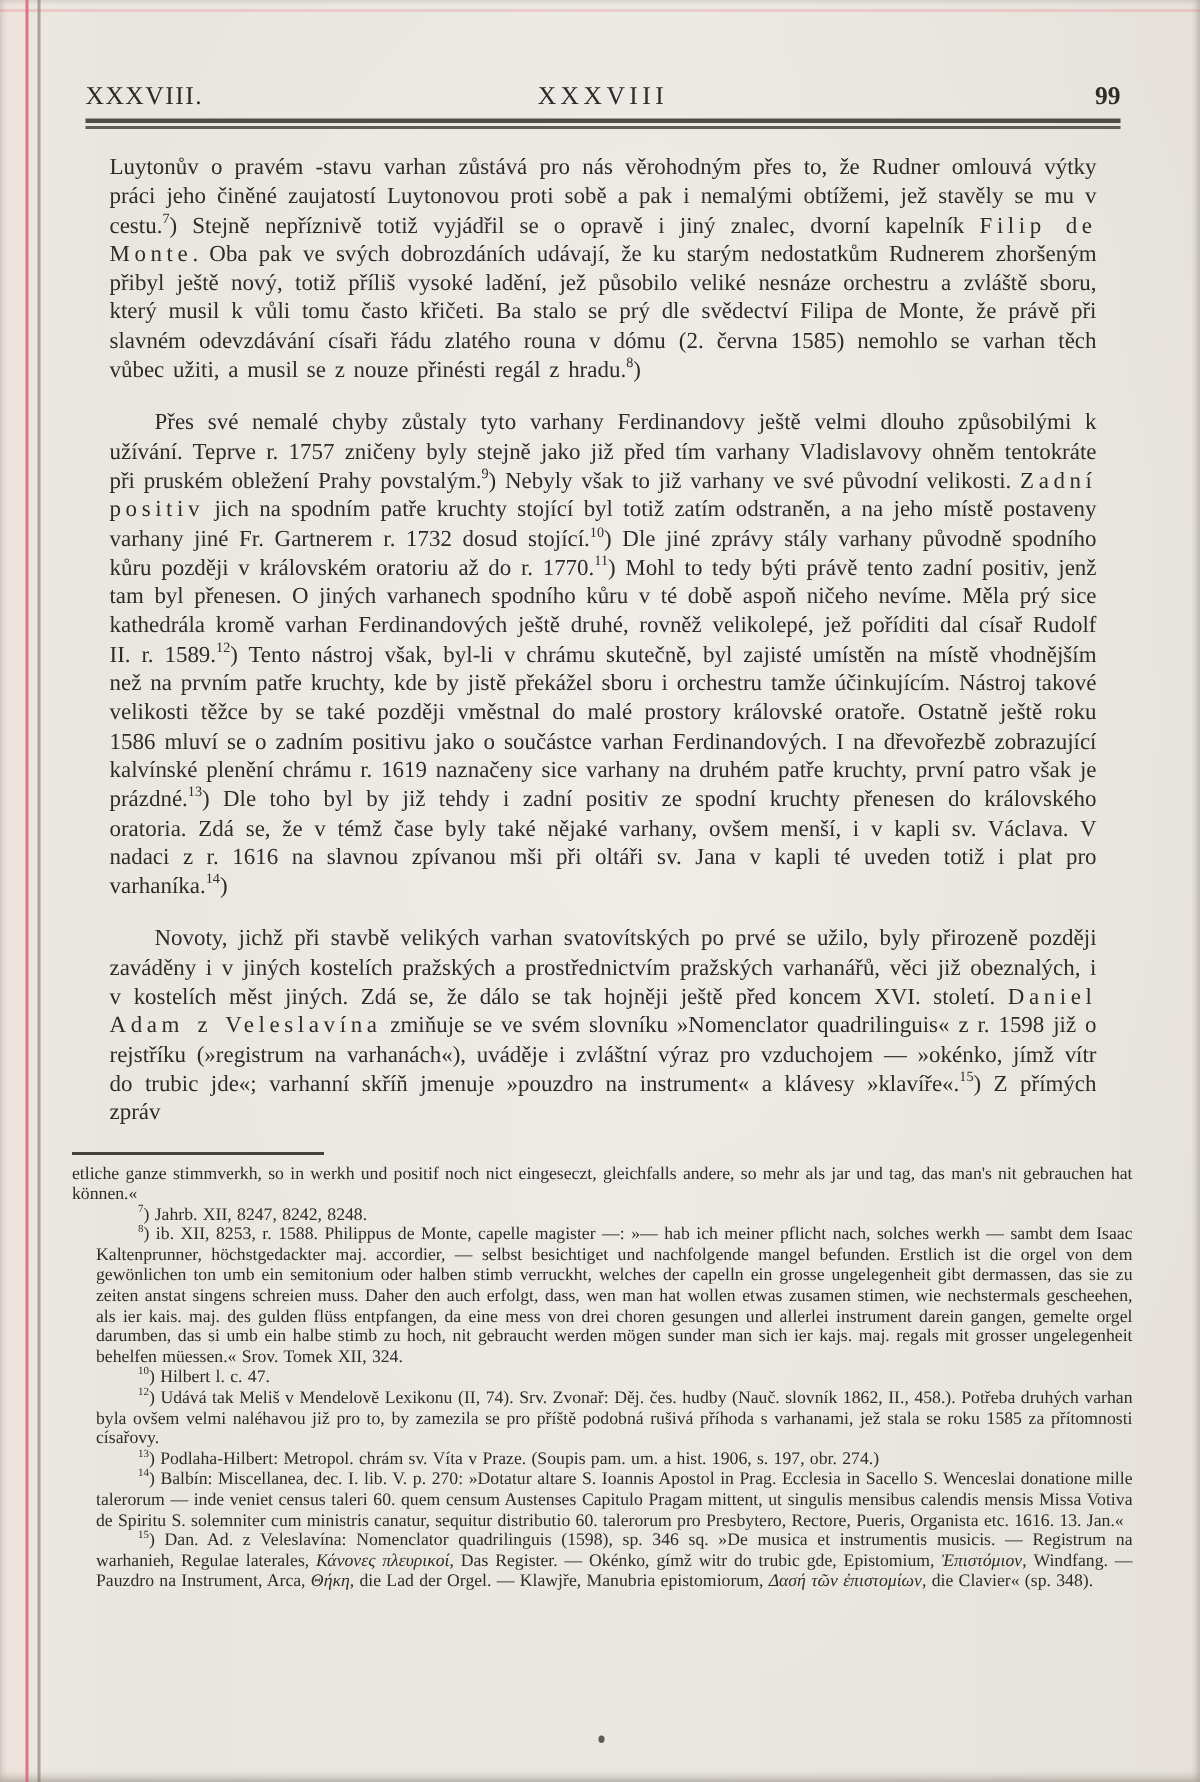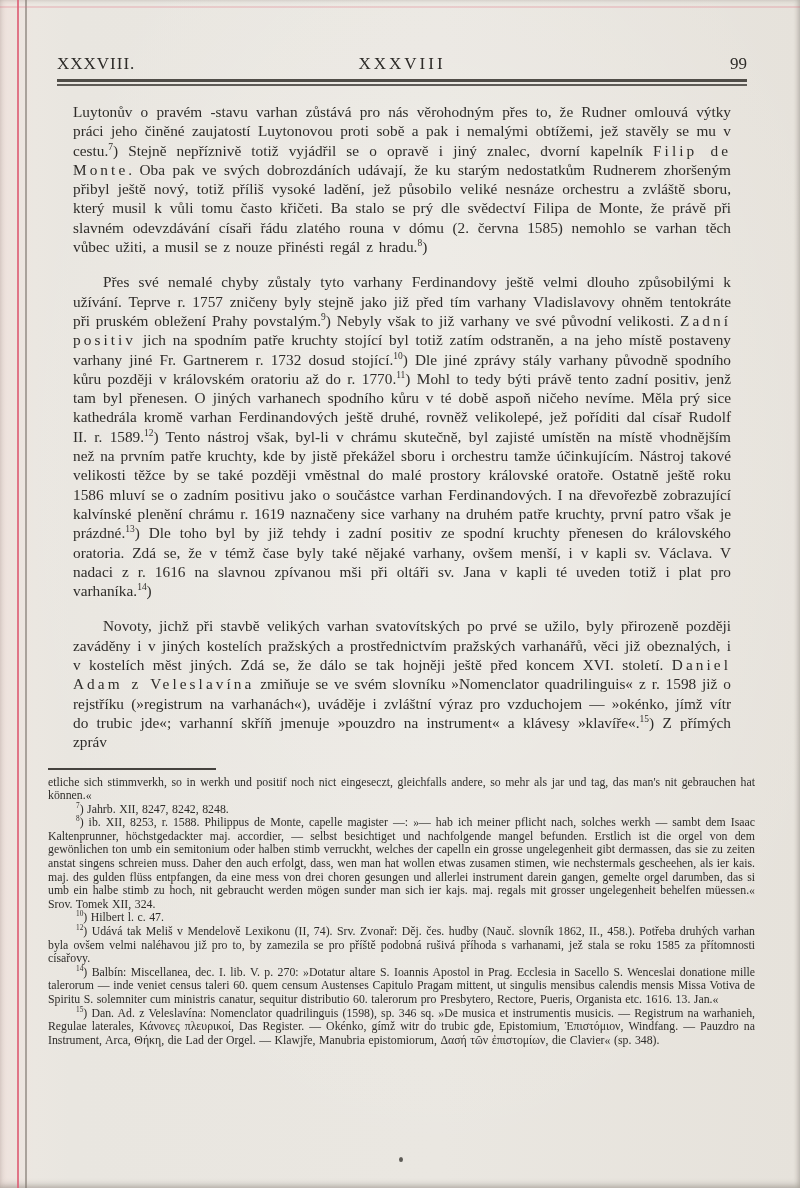--- a/index.html
+++ b/index.html
@@ -27,48 +27,48 @@
   .edge-top-pinkline{position:absolute;left:0;top:6px;width:100%;height:2px;background:var(--edge-pink);opacity:.22;}
   .speck{position:absolute;left:399px;top:1157px;width:4px;height:5px;background:#3a3833;border-radius:50%;opacity:.8;}
 
   .header{
     display:flex;align-items:baseline;
     margin:54px 53px 0 57px;
     font-size:17px;
   }
   .header .h-left{flex:1;text-align:left;letter-spacing:1px;}
   .header .h-center{flex:1;text-align:center;letter-spacing:3px;}
-  .header .h-right{flex:1;text-align:right;}
+  .header .h-right{flex:1;text-align:right;font-weight:bold;}
   .rule-double{margin:5px 53px 0 57px;}
   .rule-double .rt{height:3px;background:var(--rule);}
   .rule-double .rb{height:2px;background:var(--rule);margin-top:2px;opacity:.9;}
 
   .body-text{
     margin:13px 53px 0 57px;
     font-size:15.3px;
     line-height:19.3px;
     text-align:justify;
     word-spacing:0.13em;
   }
   .body-text p{margin:16px;}
   .body-text p.indent{text-indent:30px;}
   sup{font-size:.62em;line-height:0;vertical-align:super;}
   .spaced{letter-spacing:.2em;}
-  .greek{}
+  .greek{font-style:italic;}
 
   .fn-sep{width:168px;height:2px;background:#45423e;margin:9px 0 6px 48px;}
   .footnotes{
     margin:0 45px 0 48px;
     font-size:11.8px;
     line-height:13.6px;
     text-align:justify;
     word-spacing:.05em;
   }
   .footnotes p{margin:0;}
-  .footnotes p.fnum{text-indent:28px;}
+  .footnotes p.fnum{text-indent:28px;margin-left:16px;}
 </style>
 </head>
 <body>
 
 <div class="page">
   <div class="edge-left-redline"></div>
   <div class="edge-left-darkline"></div>
   <div class="edge-top-pinkline"></div>
 
   <header class="header">
@@ -84,23 +84,24 @@
 
   <main class="body-text" id="body-container">
       <p>Luytonův o pravém -stavu varhan zůstává pro nás věrohodným přes to, že Rudner omlouvá výtky práci jeho činěné zaujatostí Luytonovou proti sobě a pak i nemalými obtížemi, jež stavěly se mu v cestu.<sup>7</sup>) Stejně nepříznivě totiž vyjádřil se o opravě i jiný znalec, dvorní kapelník <span class="spaced">Filip de Monte</span>. Oba pak ve svých dobrozdáních udávají, že ku starým nedostatkům Rudnerem zhoršeným přibyl ještě nový, totiž příliš vysoké ladění, jež působilo veliké nesnáze orchestru a zvláště sboru, který musil k vůli tomu často křičeti. Ba stalo se prý dle svědectví Filipa de Monte, že právě při slavném odevzdávání císaři řádu zlatého rouna v dómu (2. června 1585) nemohlo se varhan těch vůbec užiti, a musil se z nouze přinésti regál z hradu.<sup>8</sup>)</p>
       <p class="indent">Přes své nemalé chyby zůstaly tyto varhany Ferdinandovy ještě velmi dlouho způsobilými k užívání. Teprve r. 1757 zničeny byly stejně jako již před tím varhany Vladislavovy ohněm tentokráte při pruském obležení Prahy povstalým.<sup>9</sup>) Nebyly však to již varhany ve své původní velikosti. <span class="spaced">Zadní positiv</span> jich na spodním patře kruchty stojící byl totiž zatím odstraněn, a na jeho místě postaveny varhany jiné Fr. Gartnerem r. 1732 dosud stojící.<sup>10</sup>) Dle jiné zprávy stály varhany původně spodního kůru později v královském oratoriu až do r. 1770.<sup>11</sup>) Mohl to tedy býti právě tento zadní positiv, jenž tam byl přenesen. O jiných varhanech spodního kůru v té době aspoň ničeho nevíme. Měla prý sice kathedrála kromě varhan Ferdinandových ještě druhé, rovněž velikolepé, jež poříditi dal císař Rudolf II. r. 1589.<sup>12</sup>) Tento nástroj však, byl-li v chrámu skutečně, byl zajisté umístěn na místě vhodnějším než na prvním patře kruchty, kde by jistě překážel sboru i orchestru tamže účinkujícím. Nástroj takové velikosti těžce by se také později vměstnal do malé prostory královské oratoře. Ostatně ještě roku 1586 mluví se o zadním positivu jako o součástce varhan Ferdinandových. I na dřevořezbě zobrazující kalvínské plenění chrámu r. 1619 naznačeny sice varhany na druhém patře kruchty, první patro však je prázdné.<sup>13</sup>) Dle toho byl by již tehdy i zadní positiv ze spodní kruchty přenesen do královského oratoria. Zdá se, že v témž čase byly také nějaké varhany, ovšem menší, i v kapli sv. Václava. V nadaci z r. 1616 na slavnou zpívanou mši při oltáři sv. Jana v kapli té uveden totiž i plat pro varhaníka.<sup>14</sup>)</p>
       <p class="indent">Novoty, jichž při stavbě velikých varhan svatovítských po prvé se užilo, byly přirozeně později zaváděny i v jiných kostelích pražských a prostřednictvím pražských varhanářů, věci již obeznalých, i v kostelích měst jiných. Zdá se, že dálo se tak hojněji ještě před koncem XVI. století. <span class="spaced">Daniel Adam z Veleslavína</span> zmiňuje se ve svém slovníku »Nomenclator quadrilinguis« z r. 1598 již o rejstříku (»registrum na varhanách«), uváděje i zvláštní výraz pro vzduchojem — »okénko, jímž vítr do trubic jde«; varhanní skříň jmenuje »pouzdro na instrument« a klávesy »klavíře«.<sup>15</sup>) Z přímých zpráv</p>
     </main>
 
   <div class="fn-sep"></div>
 
   <section class="footnotes" id="fn-container">
-      <p>etliche sich stimmverkh, so in werkh und positif noch nict eingeseczt, gleichfalls andere, so mehr als jar und tag, das man's nit gebrauchen hat können.«</p>
+      <p>etliche ganze stimmverkh, so in werkh und positif noch nict eingeseczt, gleichfalls andere, so mehr als jar und tag, das man's nit gebrauchen hat können.«</p>
       <p class="fnum"><sup>7</sup>) Jahrb. XII, 8247, 8242, 8248.</p>
       <p class="fnum"><sup>8</sup>) ib. XII, 8253, r. 1588. Philippus de Monte, capelle magister —: »— hab ich meiner pflicht nach, solches werkh — sambt dem Isaac Kaltenprunner, höchstgedackter maj. accordier, — selbst besichtiget und nachfolgende mangel befunden. Erstlich ist die orgel von dem gewönlichen ton umb ein semitonium oder halben stimb verruckht, welches der capelln ein grosse ungelegenheit gibt dermassen, das sie zu zeiten anstat singens schreien muss. Daher den auch erfolgt, dass, wen man hat wollen etwas zusamen stimen, wie nechstermals gescheehen, als ier kais. maj. des gulden flüss entpfangen, da eine mess von drei choren gesungen und allerlei instrument darein gangen, gemelte orgel darumben, das si umb ein halbe stimb zu hoch, nit gebraucht werden mögen sunder man sich ier kajs. maj. regals mit grosser ungelegenheit behelfen müessen.« Srov. Tomek XII, 324.</p>
       <p class="fnum"><sup>10</sup>) Hilbert l. c. 47.</p>
       <p class="fnum"><sup>12</sup>) Udává tak Meliš v Mendelově Lexikonu (II, 74). Srv. Zvonař: Děj. čes. hudby (Nauč. slovník 1862, II., 458.). Potřeba druhých varhan byla ovšem velmi naléhavou již pro to, by zamezila se pro příště podobná rušivá příhoda s varhanami, jež stala se roku 1585 za přítomnosti císařovy.</p>
+      <p class="fnum"><sup>13</sup>) Podlaha-Hilbert: Metropol. chrám sv. Víta v Praze. (Soupis pam. um. a hist. 1906, s. 197, obr. 274.)</p>
       <p class="fnum"><sup>14</sup>) Balbín: Miscellanea, dec. I. lib. V. p. 270: »Dotatur altare S. Ioannis Apostol in Prag. Ecclesia in Sacello S. Wenceslai donatione mille talerorum — inde veniet census taleri 60. quem censum Austenses Capitulo Pragam mittent, ut singulis mensibus calendis mensis Missa Votiva de Spiritu S. solemniter cum ministris canatur, sequitur distributio 60. talerorum pro Presbytero, Rectore, Pueris, Organista etc. 1616. 13. Jan.«</p>
       <p class="fnum"><sup>15</sup>) Dan. Ad. z Veleslavína: Nomenclator quadrilinguis (1598), sp. 346 sq. »De musica et instrumentis musicis. — Registrum na warhanieh, Regulae laterales, <span class="greek">Κάνονες πλευρικοί</span>, Das Register. — Okénko, gímž witr do trubic gde, Epistomium, <span class="greek">Ἐπιστόμιον</span>, Windfang. — Pauzdro na Instrument, Arca, <span class="greek">Θήκη</span>, die Lad der Orgel. — Klawjře, Manubria epistomiorum, <span class="greek">Δασή τῶν ἐπιστομίων</span>, die Clavier« (sp. 348).</p>
     </section>
 
   <div class="speck"></div>
 </div>
 
 </body></html>

